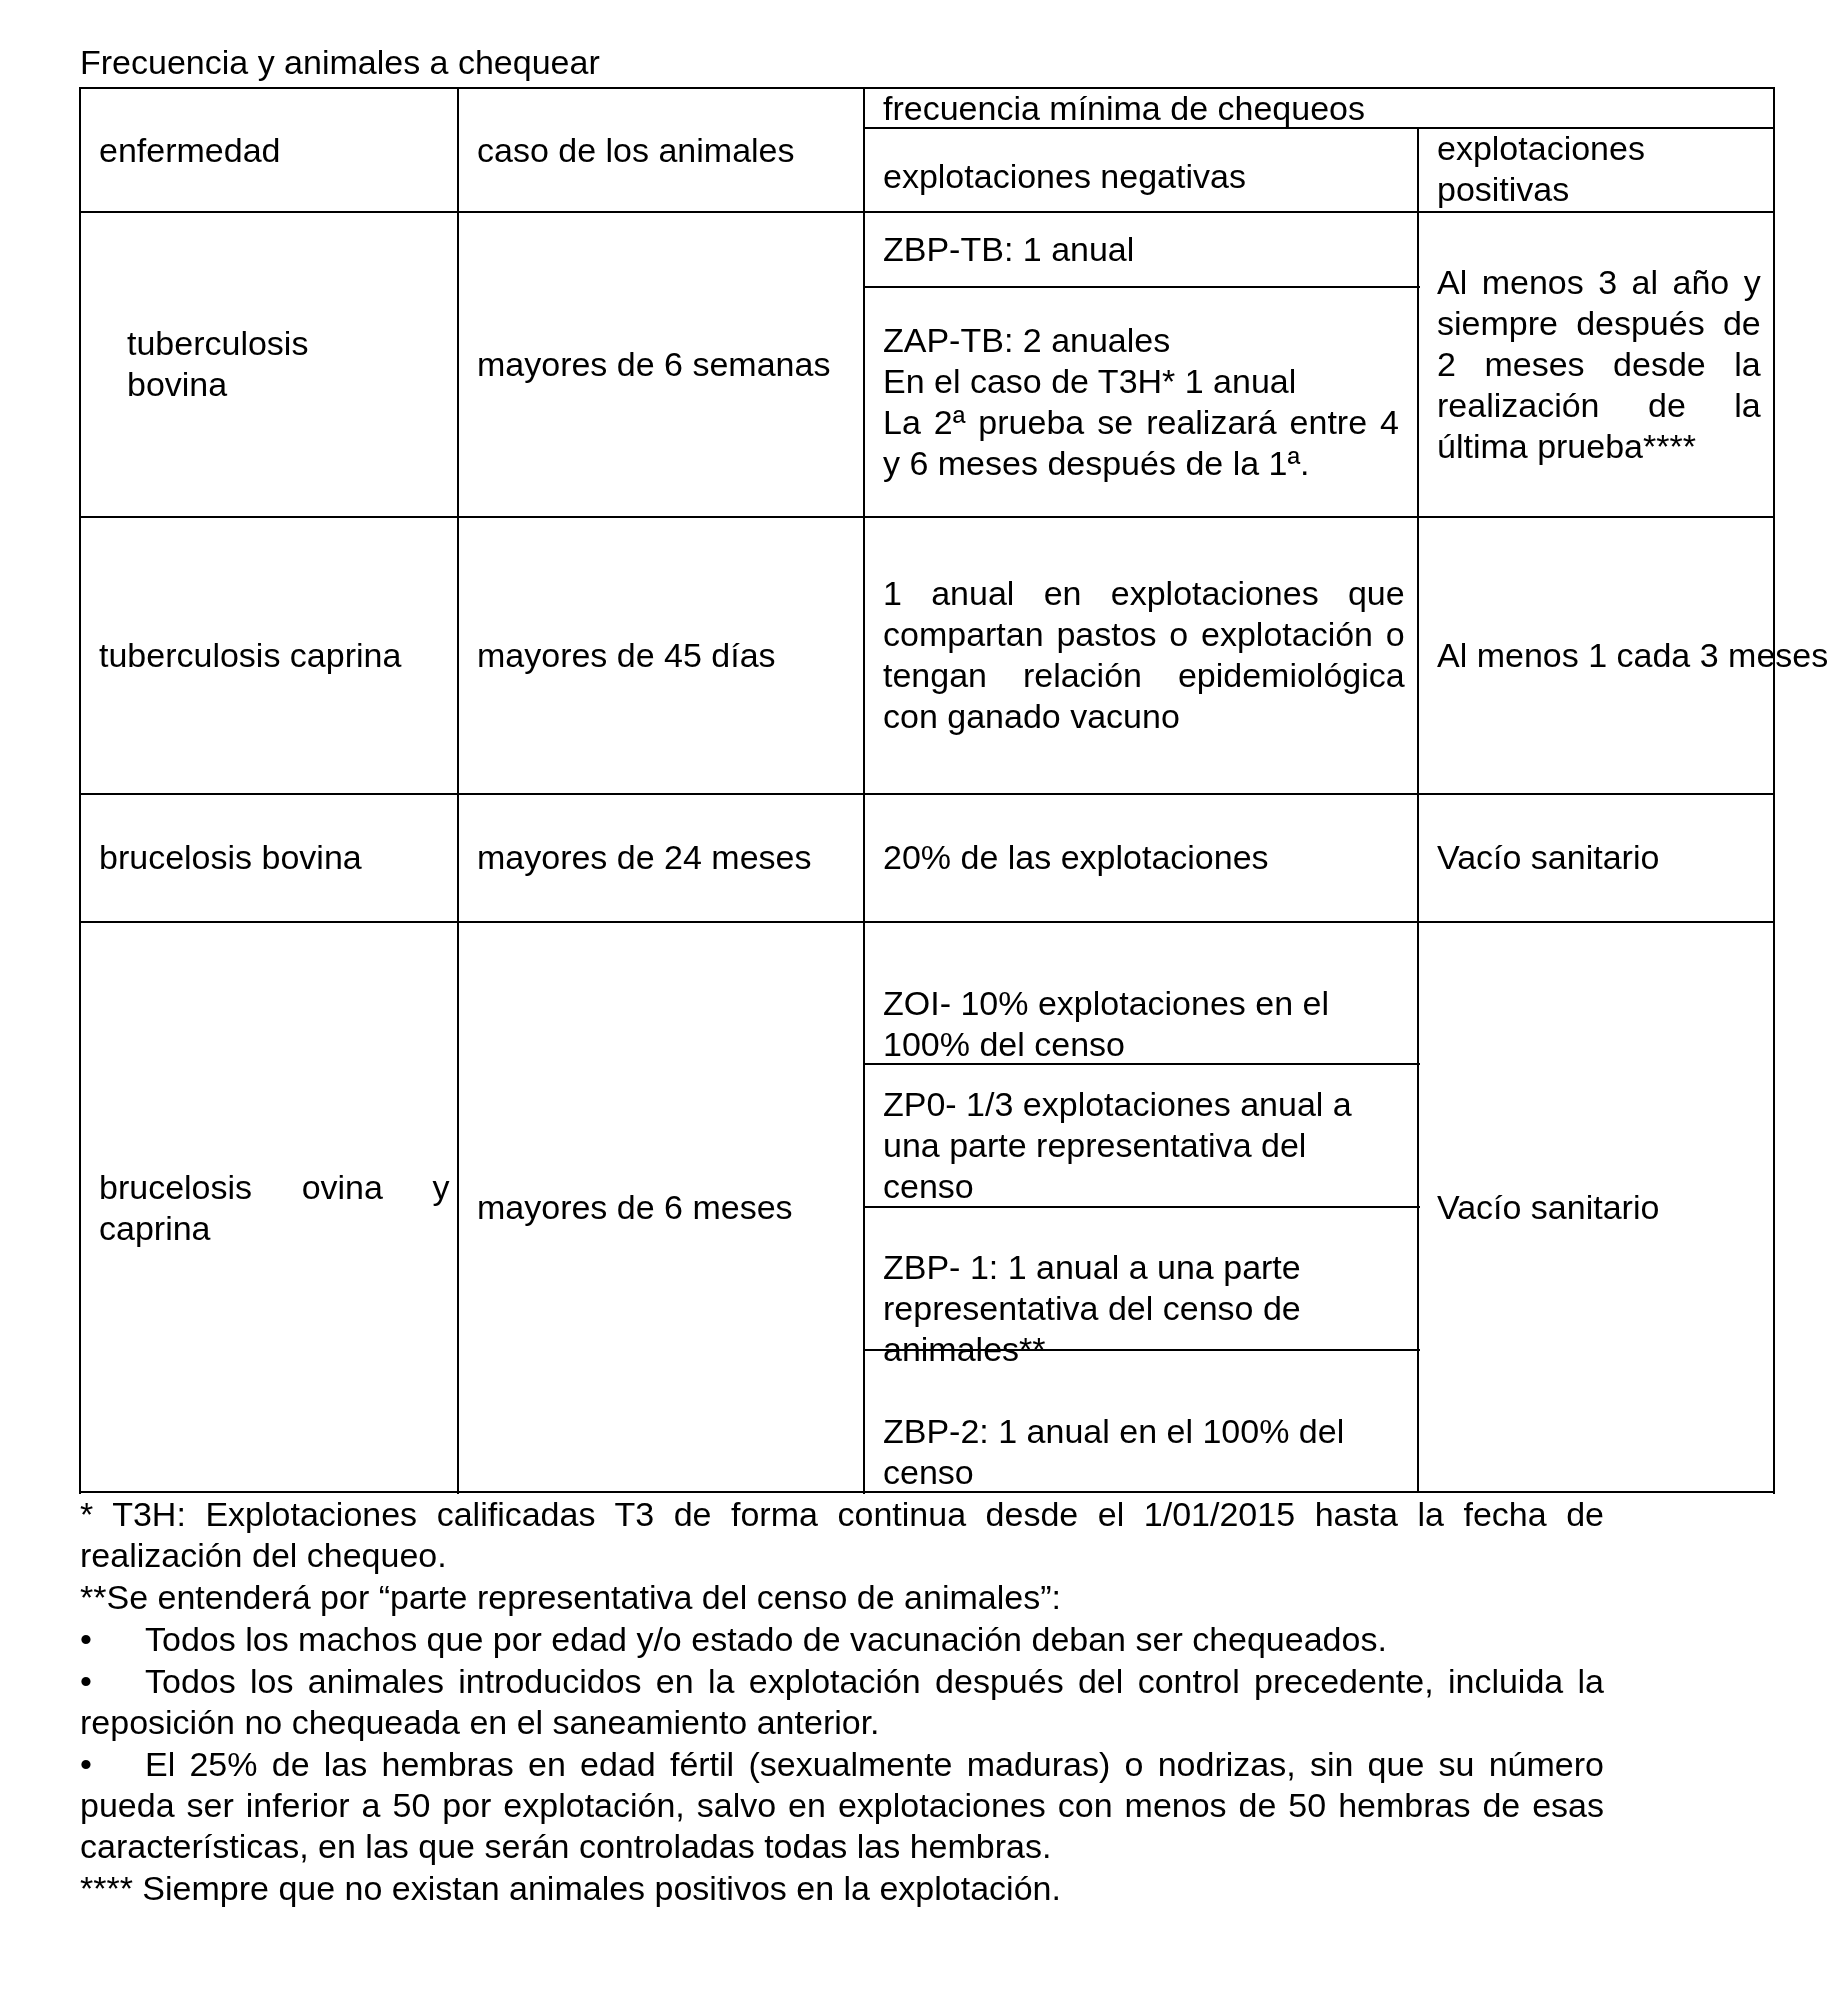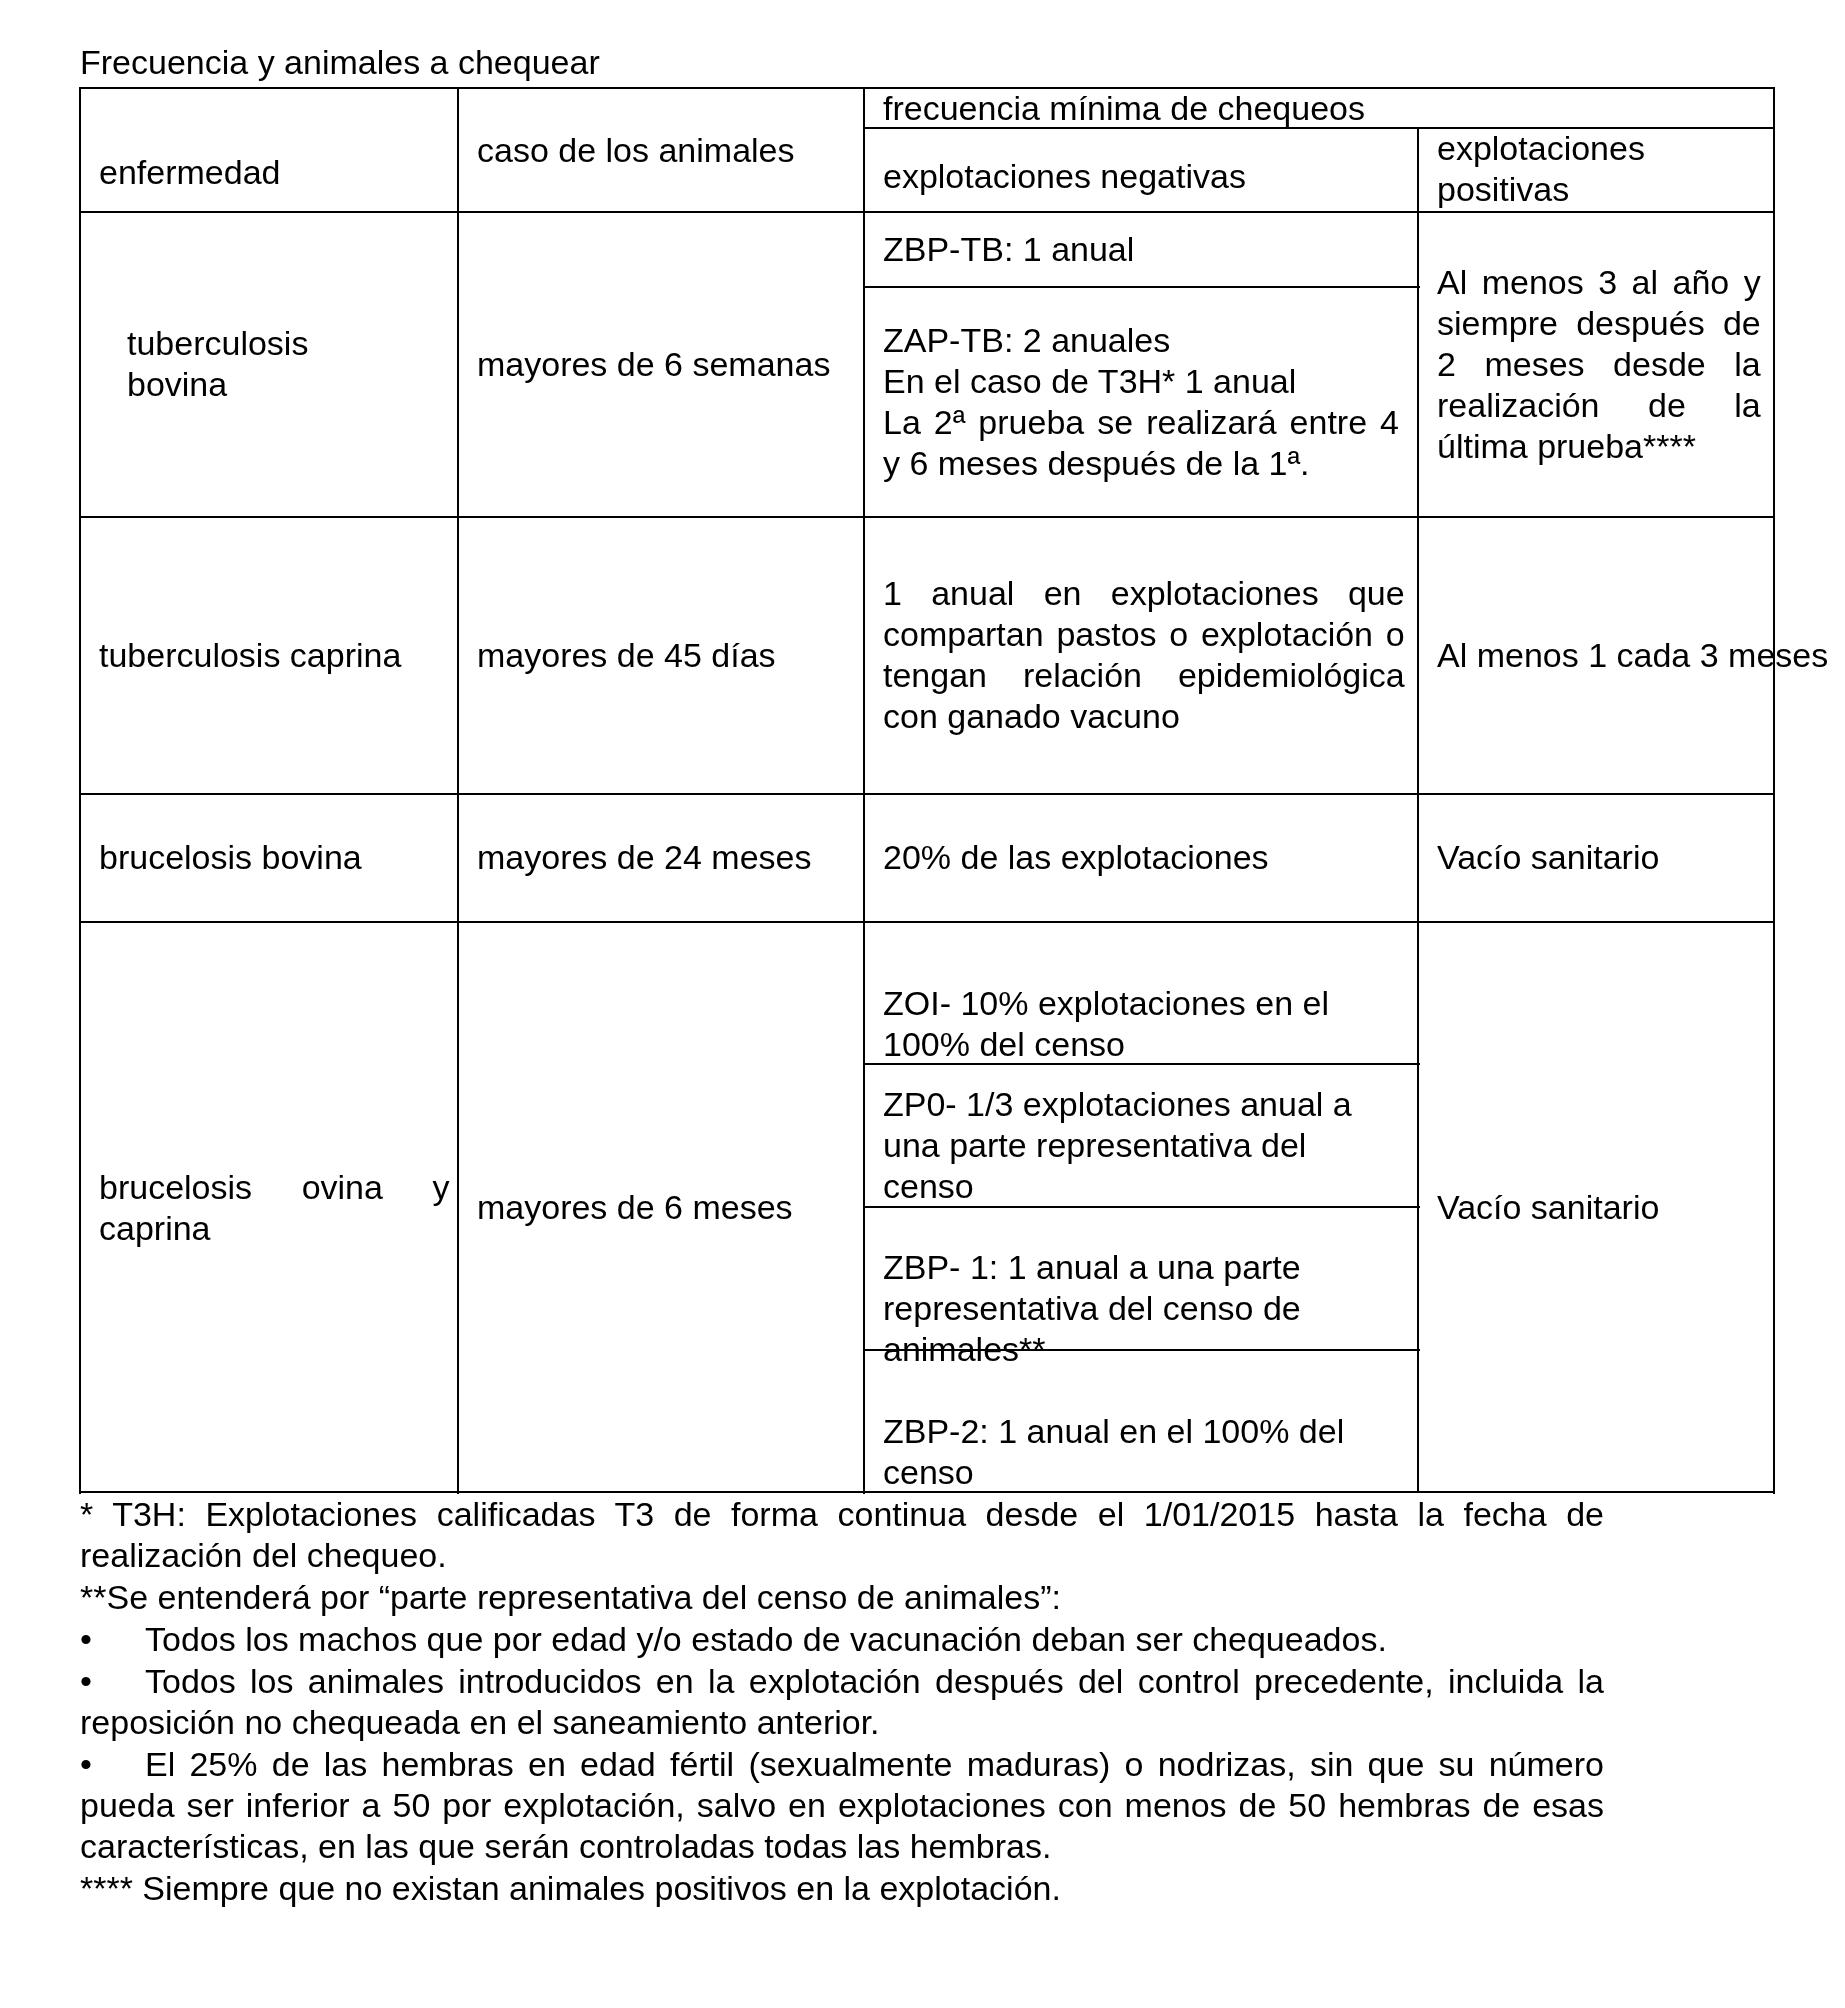--- a/index.html
+++ b/index.html
@@ -40,21 +40,21 @@
   <div class="hline" style="left:864px; top:1206px; width:556px;"></div>
   <div class="hline" style="left:864px; top:1349px; width:556px;"></div>
   <div class="hline" style="left:80px; top:1491px; width:1695px;"></div>
 
   <div class="vline" style="left:79px; top:87px; height:1407px;"></div>
   <div class="vline" style="left:457px; top:87px; height:1407px;"></div>
   <div class="vline" style="left:863px; top:87px; height:1407px;"></div>
   <div class="vline" style="left:1417px; top:127px; height:1366px;"></div>
   <div class="vline" style="left:1773px; top:87px; height:1407px;"></div>
 
-  <div class="cell" style="left:80px; top:88px; width:379px; height:125px;margin-top:22px;">
+  <div class="cell" style="left:80px; top:88px; width:379px; height:125px;">
     <span class="txt nojust">enfermedad</span>
   </div>
   <div class="cell" style="left:458px; top:88px; width:405px; height:125px;">
     <span class="txt nojust">caso de los animales</span>
   </div>
   <div class="cell" style="left:864px; top:88px; width:911px; height:41px;">
     <span class="txt nojust">frecuencia mínima de chequeos</span>
   </div>
   <div class="cell" style="left:864px; top:128px; width:554px; height:96px;">
     <span class="txt nojust">explotaciones negativas</span>

